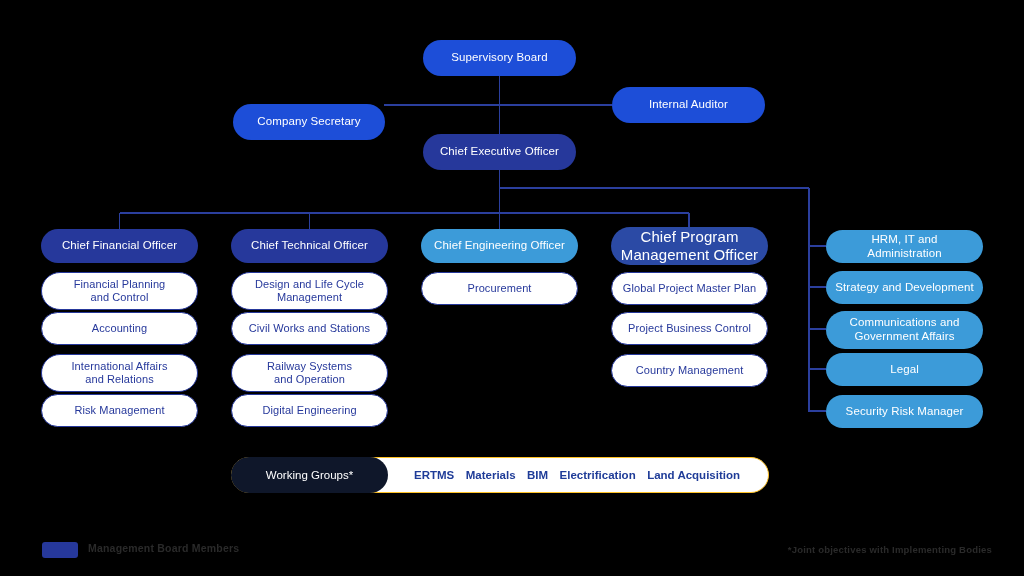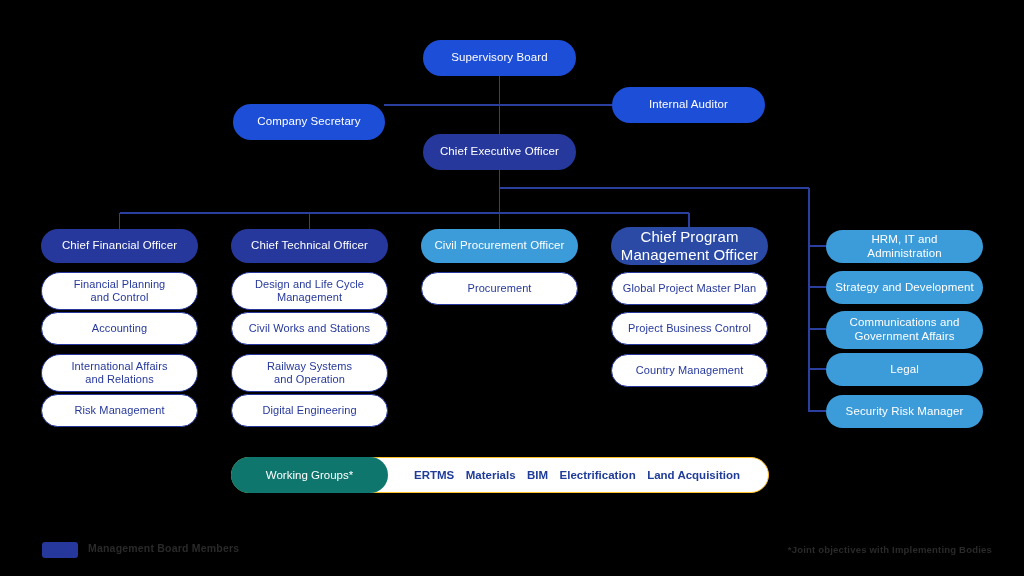--- a/index.html
+++ b/index.html
@@ -88,21 +88,21 @@
     background: #ffffff;
     border: 1.6px solid #FFC225;
     border-radius: 999px;
   }
   #wg-pill {
     position: absolute;
     left: 0;
     top: 0;
     width: 157px;
     height: 36px;
-    background: #0f766e;
+    background: #0f172a;
     border-radius: 999px;
     display: flex;
     align-items: center;
     justify-content: center;
     color: #ffffff;
     font-size: 11.5px;
   }
   #wg-items {
     position: absolute;
     left: 163px;
@@ -202,21 +202,21 @@
   <div class="node white" style="left:41px; top:394px; width:157px; height:33px;">Risk Management</div>
 
   <div class="node navy" style="left:231px; top:229px; width:157px; height:34px;">Chief Technical Officer</div>
   <div class="node white" style="left:231px; top:272px; width:157px; height:38px; white-space:pre-line;">Design and Life Cycle
 Management</div>
   <div class="node white" style="left:231px; top:312px; width:157px; height:33px;">Civil Works and Stations</div>
   <div class="node white" style="left:231px; top:354px; width:157px; height:38px; white-space:pre-line;">Railway Systems
 and Operation</div>
   <div class="node white" style="left:231px; top:394px; width:157px; height:33px;">Digital Engineering</div>
 
-  <div class="node ltblue" style="left:421px; top:229px; width:157px; height:34px;">Civil Procurement Officer</div>
+  <div class="node ltblue" style="left:421px; top:229px; width:157px; height:34px;">Chief Engineering Officer</div>
   <div class="node white" style="left:421px; top:272px; width:157px; height:33px;">Procurement</div>
 
   <div class="node royal" style="left:611px; top:227px; width:157px; height:38px; white-space:pre-line;">Chief Program
 Management Officer</div>
   <div class="node white" style="left:611px; top:272px; width:157px; height:33px;">Global Project Master Plan</div>
   <div class="node white" style="left:611px; top:312px; width:157px; height:33px;">Project Business Control</div>
   <div class="node white" style="left:611px; top:354px; width:157px; height:33px;">Country Management</div>
 
   <div class="node ltblue" style="left:826px; top:230px; width:157px; height:33px;">HRM, IT and Administration</div>
   <div class="node ltblue" style="left:826px; top:271px; width:157px; height:33px;">Strategy and Development</div>

